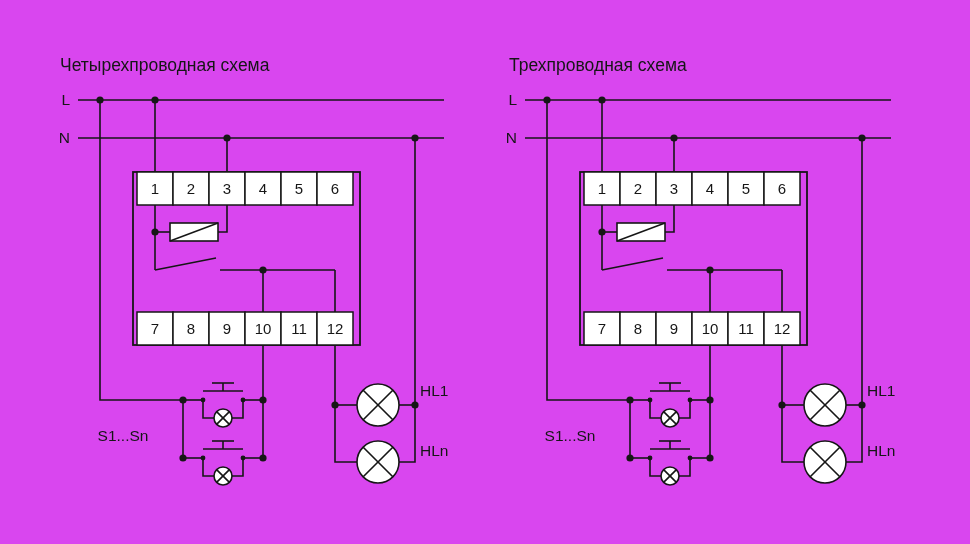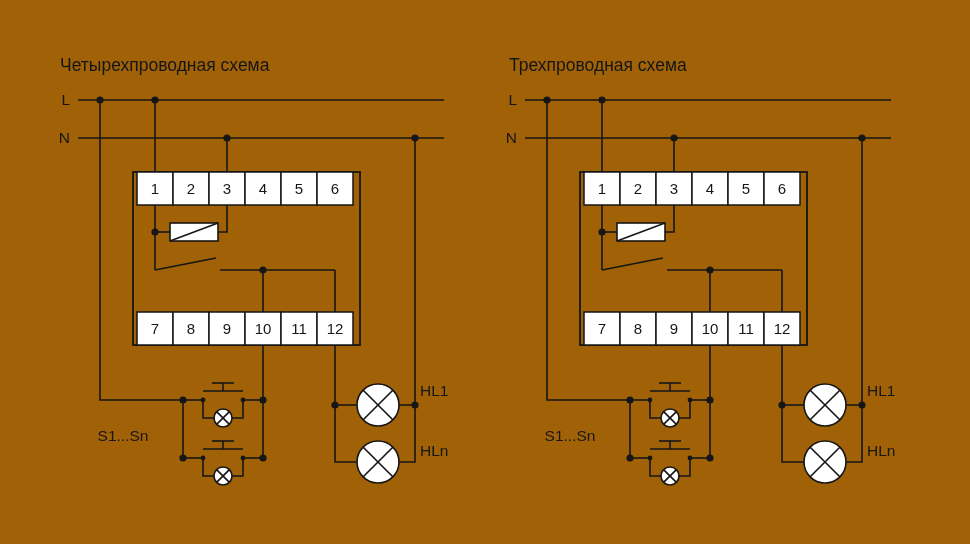--- a/index.html
+++ b/index.html
@@ -1,16 +1,16 @@
 <!DOCTYPE html>
 <html><head>
 <meta charset="utf-8">
 <style>
   html,body{margin:0;padding:0;background:#ffffff;}
-  .canvas{position:relative;width:970px;height:544px;background:#a16207;overflow:hidden;
+  .canvas{position:relative;width:970px;height:544px;background:#d946ef;overflow:hidden;
           font-family:"Liberation Sans",sans-serif;}
   svg{display:block;}
   .w{fill:none;stroke:#161616;stroke-width:1.6;}
   .bx{fill:none;stroke:#161616;stroke-width:1.8;}
   .cell{fill:#ffffff;stroke:#161616;stroke-width:1.5;}
   .coil{fill:#ffffff;stroke:#161616;stroke-width:1.6;}
   .lampc{fill:#ffffff;stroke:#161616;stroke-width:1.6;}
   .dot{fill:#161616;stroke:none;}
   .lbl{font-family:"Liberation Sans",sans-serif;font-size:15.5px;fill:#161616;}
   .term{font-family:"Liberation Sans",sans-serif;font-size:15px;fill:#161616;text-anchor:middle;}

